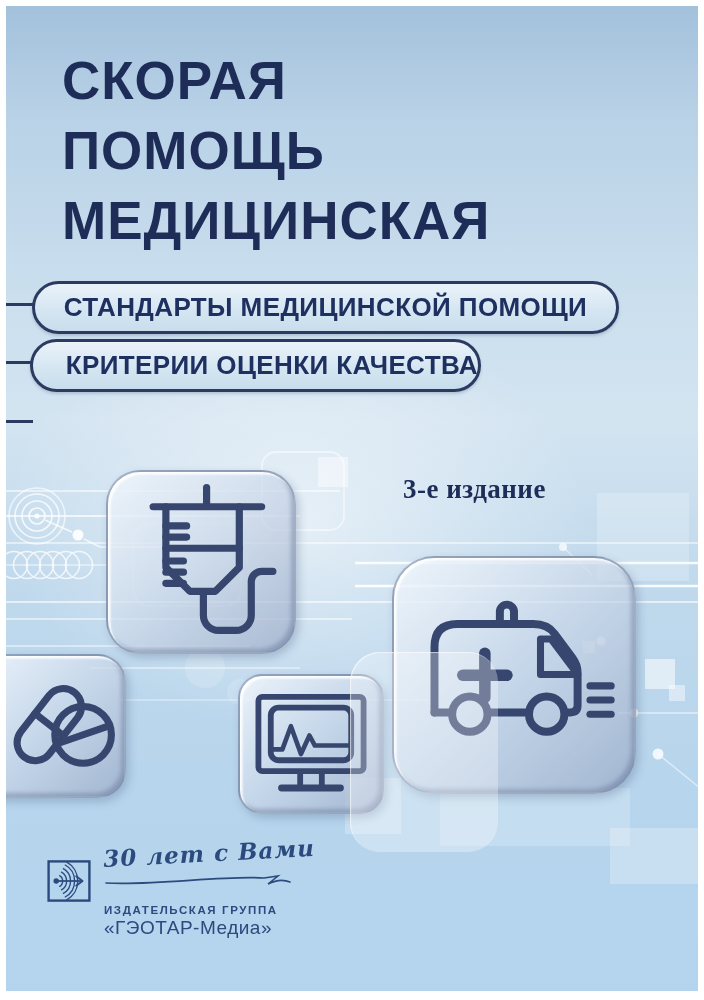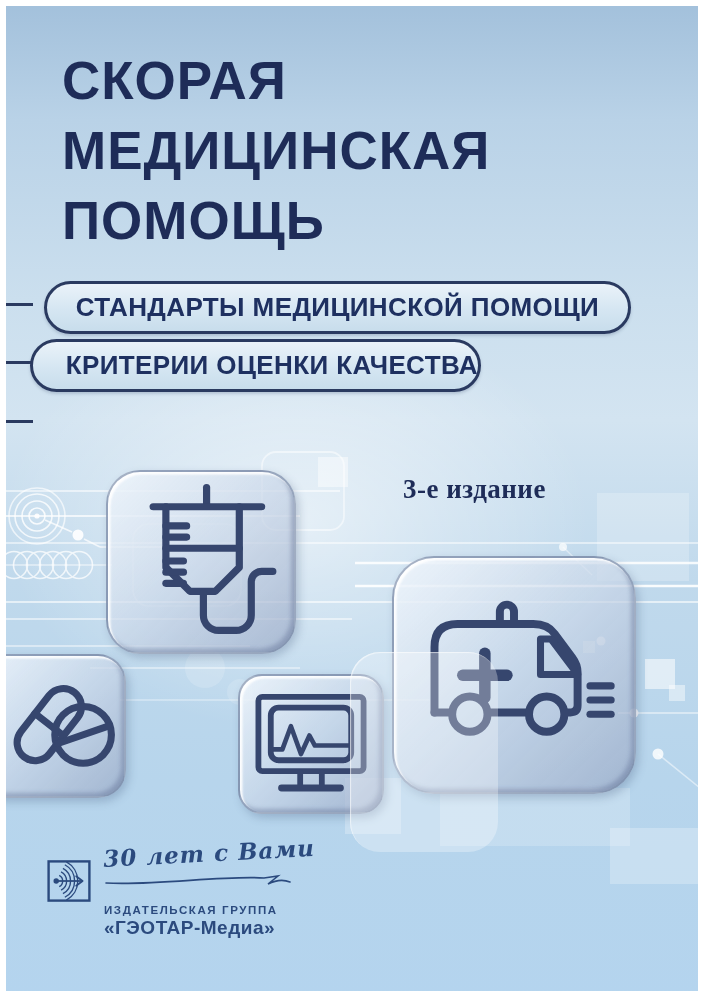--- a/index.html
+++ b/index.html
@@ -48,21 +48,21 @@
   }
   
   .publisher{position:absolute;left:40px;top:845px;z-index:20;color:#2b4a7e;}
   .pub-mark{position:absolute;left:4px;top:12px;}
   .pub-text{position:absolute;left:64px;top:0;width:230px;}
   .pub-script{
     font-family:"DejaVu Serif", serif;font-style:italic;font-weight:bold;font-size:23px;
     transform:rotate(-3deg);transform-origin:left bottom;white-space:nowrap;letter-spacing:1px;
   }
   .pub-group{font-size:11.5px;font-weight:bold;letter-spacing:1.6px;margin-top:14px;white-space:nowrap;}
-  .pub-brand{font-size:19px;font-weight:bold;letter-spacing:.5px;margin-top:1px;white-space:nowrap;}
+  .pub-brand{font-size:19px;font-weight:normal;letter-spacing:.5px;margin-top:1px;white-space:nowrap;}
 </style>
 </head>
 <body>
 
 <div class="cover">
 
   <svg class="deco" width="704" height="1000">
     <g stroke="#ffffff" fill="none">
       <line x1="0" y1="491" x2="340" y2="491" stroke-width="2" opacity=".55"></line>
       <line x1="0" y1="516" x2="300" y2="516" stroke-width="2.2" opacity=".7"></line>
@@ -114,26 +114,26 @@
       <circle cx="563" cy="547" r="4" fill="#fff" stroke="none" opacity=".7"></circle>
       <line x1="563" y1="547" x2="592" y2="575" stroke-width="1.4" opacity=".45"></line>
       <circle cx="601" cy="641" r="4.5" fill="#fff" stroke="none" opacity=".6"></circle>
       <circle cx="205" cy="668" r="20" fill="#fff" stroke="none" opacity=".16"></circle>
       <circle cx="240" cy="692" r="13" fill="#fff" stroke="none" opacity=".14"></circle>
     </g>
   </svg>
 
   <div class="title">
     <div>СКОРАЯ</div>
+    <div>ПОМОЩЬ</div>
     <div>МЕДИЦИНСКАЯ</div>
-    <div>ПОМОЩЬ</div>
   </div>
 
   <div class="pill-line" style="top:303px;"></div>
-  <div class="pill" style="left:44px;top:281px;width:581px;">
+  <div class="pill" style="left:32px;top:281px;width:581px;">
     <span>СТАНДАРТЫ МЕДИЦИНСКОЙ ПОМОЩИ</span>
   </div>
 
   <div class="pill-line" style="top:361px;"></div>
   <div class="pill" style="left:30px;top:339px;width:445px;justify-content:flex-end;">
     <span>КРИТЕРИИ ОЦЕНКИ КАЧЕСТВА</span>
   </div>
 
   <div class="pill-line" style="top:420px;"></div>
 

